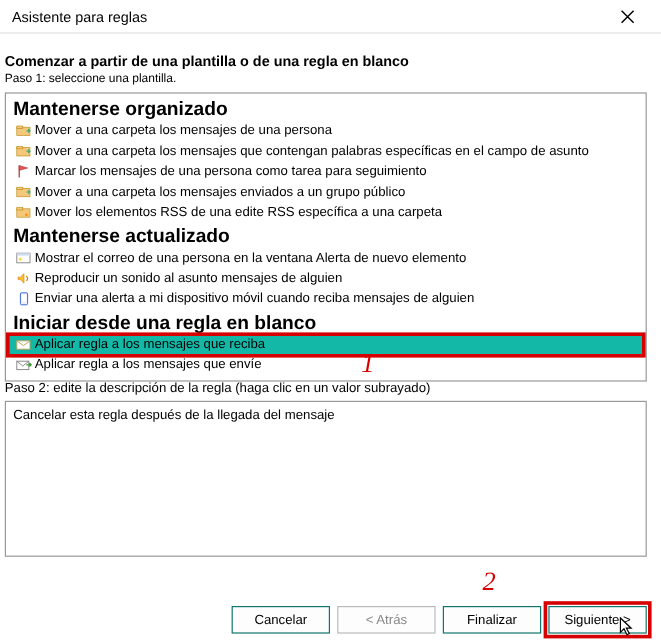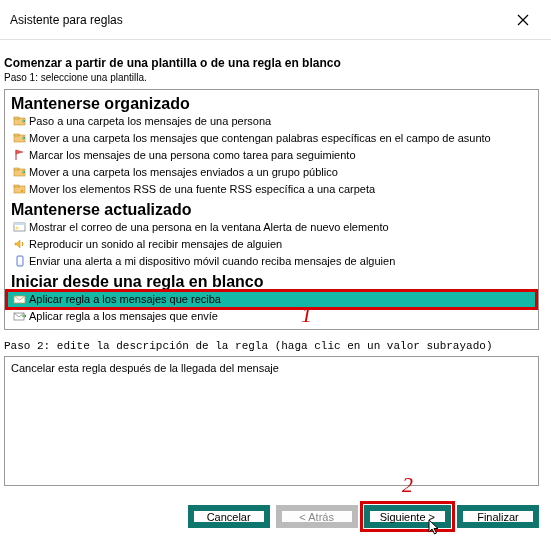--- a/index.html
+++ b/index.html
@@ -11,21 +11,21 @@
     color: #000;
     width: 551px;
     height: 536px;
     overflow: hidden;
     position: relative;
   }
   .titlebar {
     display: flex;
     align-items: center;
     justify-content: space-between;
-    height: 40px;
+    height: 28px;
     padding: 0 8px 0 10px;
     border-bottom: 1px solid #e0e0e0;
     gap: 31px;
   }
   .titlebar .title { font-size: 12px; }
   .titlebar .close {
     width: 40px; height: 28px;
     display:flex;align-items:center;justify-content:center;
     font-size: 16px;
   }
@@ -74,44 +74,42 @@
   .annotation {
     position: absolute;
     color: #d60000;
     font-style: italic;
     font-family: "Times New Roman", serif;
     font-size: 22px;
     font-weight: normal;
     pointer-events: none;
   }
   .step2 {
-    margin-top: 10px;
-    font-size: 11px;
-    font-family: Liberation Mono, monospace;
+    font-size: 11px;
   }
   .descbox {
     border: 1px solid #999;
     height: 130px;
     margin-top: 4px;
     padding: 4px 6px;
     font-size: 11px;
     line-height: 14px;
   }
   .buttonbar {
     position: absolute;
     bottom: 8px;
     right: 12px;
     display: flex;
     gap: 6px;
     align-items: center;
   }
   .btn {
     min-width: 82px;
     height: 23px;
-    border: 6px solid #0f766e;
+    border: 1px solid #0f766e;
     background: #fdfdfd;
     font-size: 11px;
     display: flex;
     align-items: center;
     justify-content: center;
     padding: 0 10px;
     margin-top: 12px;
   }
   .btn.disabled { color: #888; border-color:#bbb; }
   .btn.highlight {
@@ -147,21 +145,21 @@
     <div class="grouplabel">Mantenerse organizado</div>
 
     <div class="rule-item">
       <span class="iconbox">
           <svg width="14" height="12">
             <rect x="1" y="3" width="11" height="7" fill="#f5c77a" stroke="#b8860b" stroke-width="0.5"></rect>
             <rect x="1" y="2" width="5" height="2" fill="#f5c77a" stroke="#b8860b" stroke-width="0.5"></rect>
             <path d="M9 6 L12 6 M10.5 4.5 L12 6 L10.5 7.5" stroke="#4a7" stroke-width="1" fill="none"></path>
           </svg>
         </span>
-      <span>Paso a una carpeta los mensajes de una persona</span>
+      <span>Mover a una carpeta los mensajes de una persona</span>
     </div>
     <div class="rule-item">
       <span class="iconbox">
           <svg width="14" height="12">
             <rect x="1" y="3" width="11" height="7" fill="#f5c77a" stroke="#b8860b" stroke-width="0.5"></rect>
             <rect x="1" y="2" width="5" height="2" fill="#f5c77a" stroke="#b8860b" stroke-width="0.5"></rect>
             <path d="M9 6 L12 6 M10.5 4.5 L12 6 L10.5 7.5" stroke="#4a7" stroke-width="1" fill="none"></path>
           </svg>
         </span>
       <span>Mover a una carpeta los mensajes que contengan palabras específicas en el campo de asunto</span>
@@ -186,21 +184,21 @@
       <span>Mover a una carpeta los mensajes enviados a un grupo público</span>
     </div>
     <div class="rule-item">
       <span class="iconbox">
           <svg width="14" height="12">
             <rect x="1" y="3" width="11" height="7" fill="#f5c77a" stroke="#b8860b" stroke-width="0.5"></rect>
             <rect x="1" y="2" width="5" height="2" fill="#f5c77a" stroke="#b8860b" stroke-width="0.5"></rect>
             <circle cx="9" cy="8" r="1" fill="#f80"></circle>
           </svg>
         </span>
-      <span>Mover los elementos RSS de una fuente RSS específica a una carpeta</span>
+      <span>Mover los elementos RSS de una edite RSS específica a una carpeta</span>
     </div>
 
     <div class="grouplabel">Mantenerse actualizado</div>
 
     <div class="rule-item">
       <span class="iconbox">
           <svg width="14" height="12">
             <rect x="1" y="2" width="11" height="8" fill="#fff" stroke="#888" stroke-width="0.8"></rect>
             <rect x="1" y="2" width="11" height="2" fill="#cde"></rect>
             <circle cx="4" cy="7" r="1.5" fill="#fd6"></circle>
@@ -208,21 +206,21 @@
         </span>
       <span>Mostrar el correo de una persona en la ventana Alerta de nuevo elemento</span>
     </div>
     <div class="rule-item">
       <span class="iconbox">
           <svg width="14" height="12">
             <path d="M2 5 L4 5 L7 2 L7 10 L4 7 L2 7 Z" fill="#fb3" stroke="#c80" stroke-width="0.5"></path>
             <path d="M9 4 Q11 6 9 8" stroke="#c80" stroke-width="1" fill="none"></path>
           </svg>
         </span>
-      <span>Reproducir un sonido al recibir mensajes de alguien</span>
+      <span>Reproducir un sonido al asunto mensajes de alguien</span>
     </div>
     <div class="rule-item">
       <span class="iconbox">
           <svg width="14" height="12">
             <rect x="4" y="1" width="6" height="10" rx="1" fill="#eef" stroke="#36c" stroke-width="0.8"></rect>
             <rect x="5" y="2.5" width="4" height="6" fill="#fff"></rect>
           </svg>
         </span>
       <span>Enviar una alerta a mi dispositivo móvil cuando reciba mensajes de alguien</span>
     </div>
@@ -259,23 +257,23 @@
 </div>
 
 <div class="annotation" style="right:138px; bottom:38px;">2</div>
 
 <div class="buttonbar">
   <div class="btn">
       <span>Cancelar</span>
     </div>
   <div class="btn disabled">
       <span>&lt; Atrás</span>
+    </div>
+  <div class="btn">
+      <span>Finalizar</span>
     </div>
   <div class="btn highlight">
     <span>Siguiente &gt;</span>
     <svg class="cursor" style="left:58px; top:8px;" viewBox="0 0 14 18">
         <path d="M1 1 L1 13 L4 10 L6.5 15 L8.5 14 L6 9.5 L10 9.5 Z" fill="#fff" stroke="#000" stroke-width="1"></path>
       </svg>
   </div>
-  <div class="btn">
-      <span>Finalizar</span>
-    </div>
 </div>
 
 </body></html>

